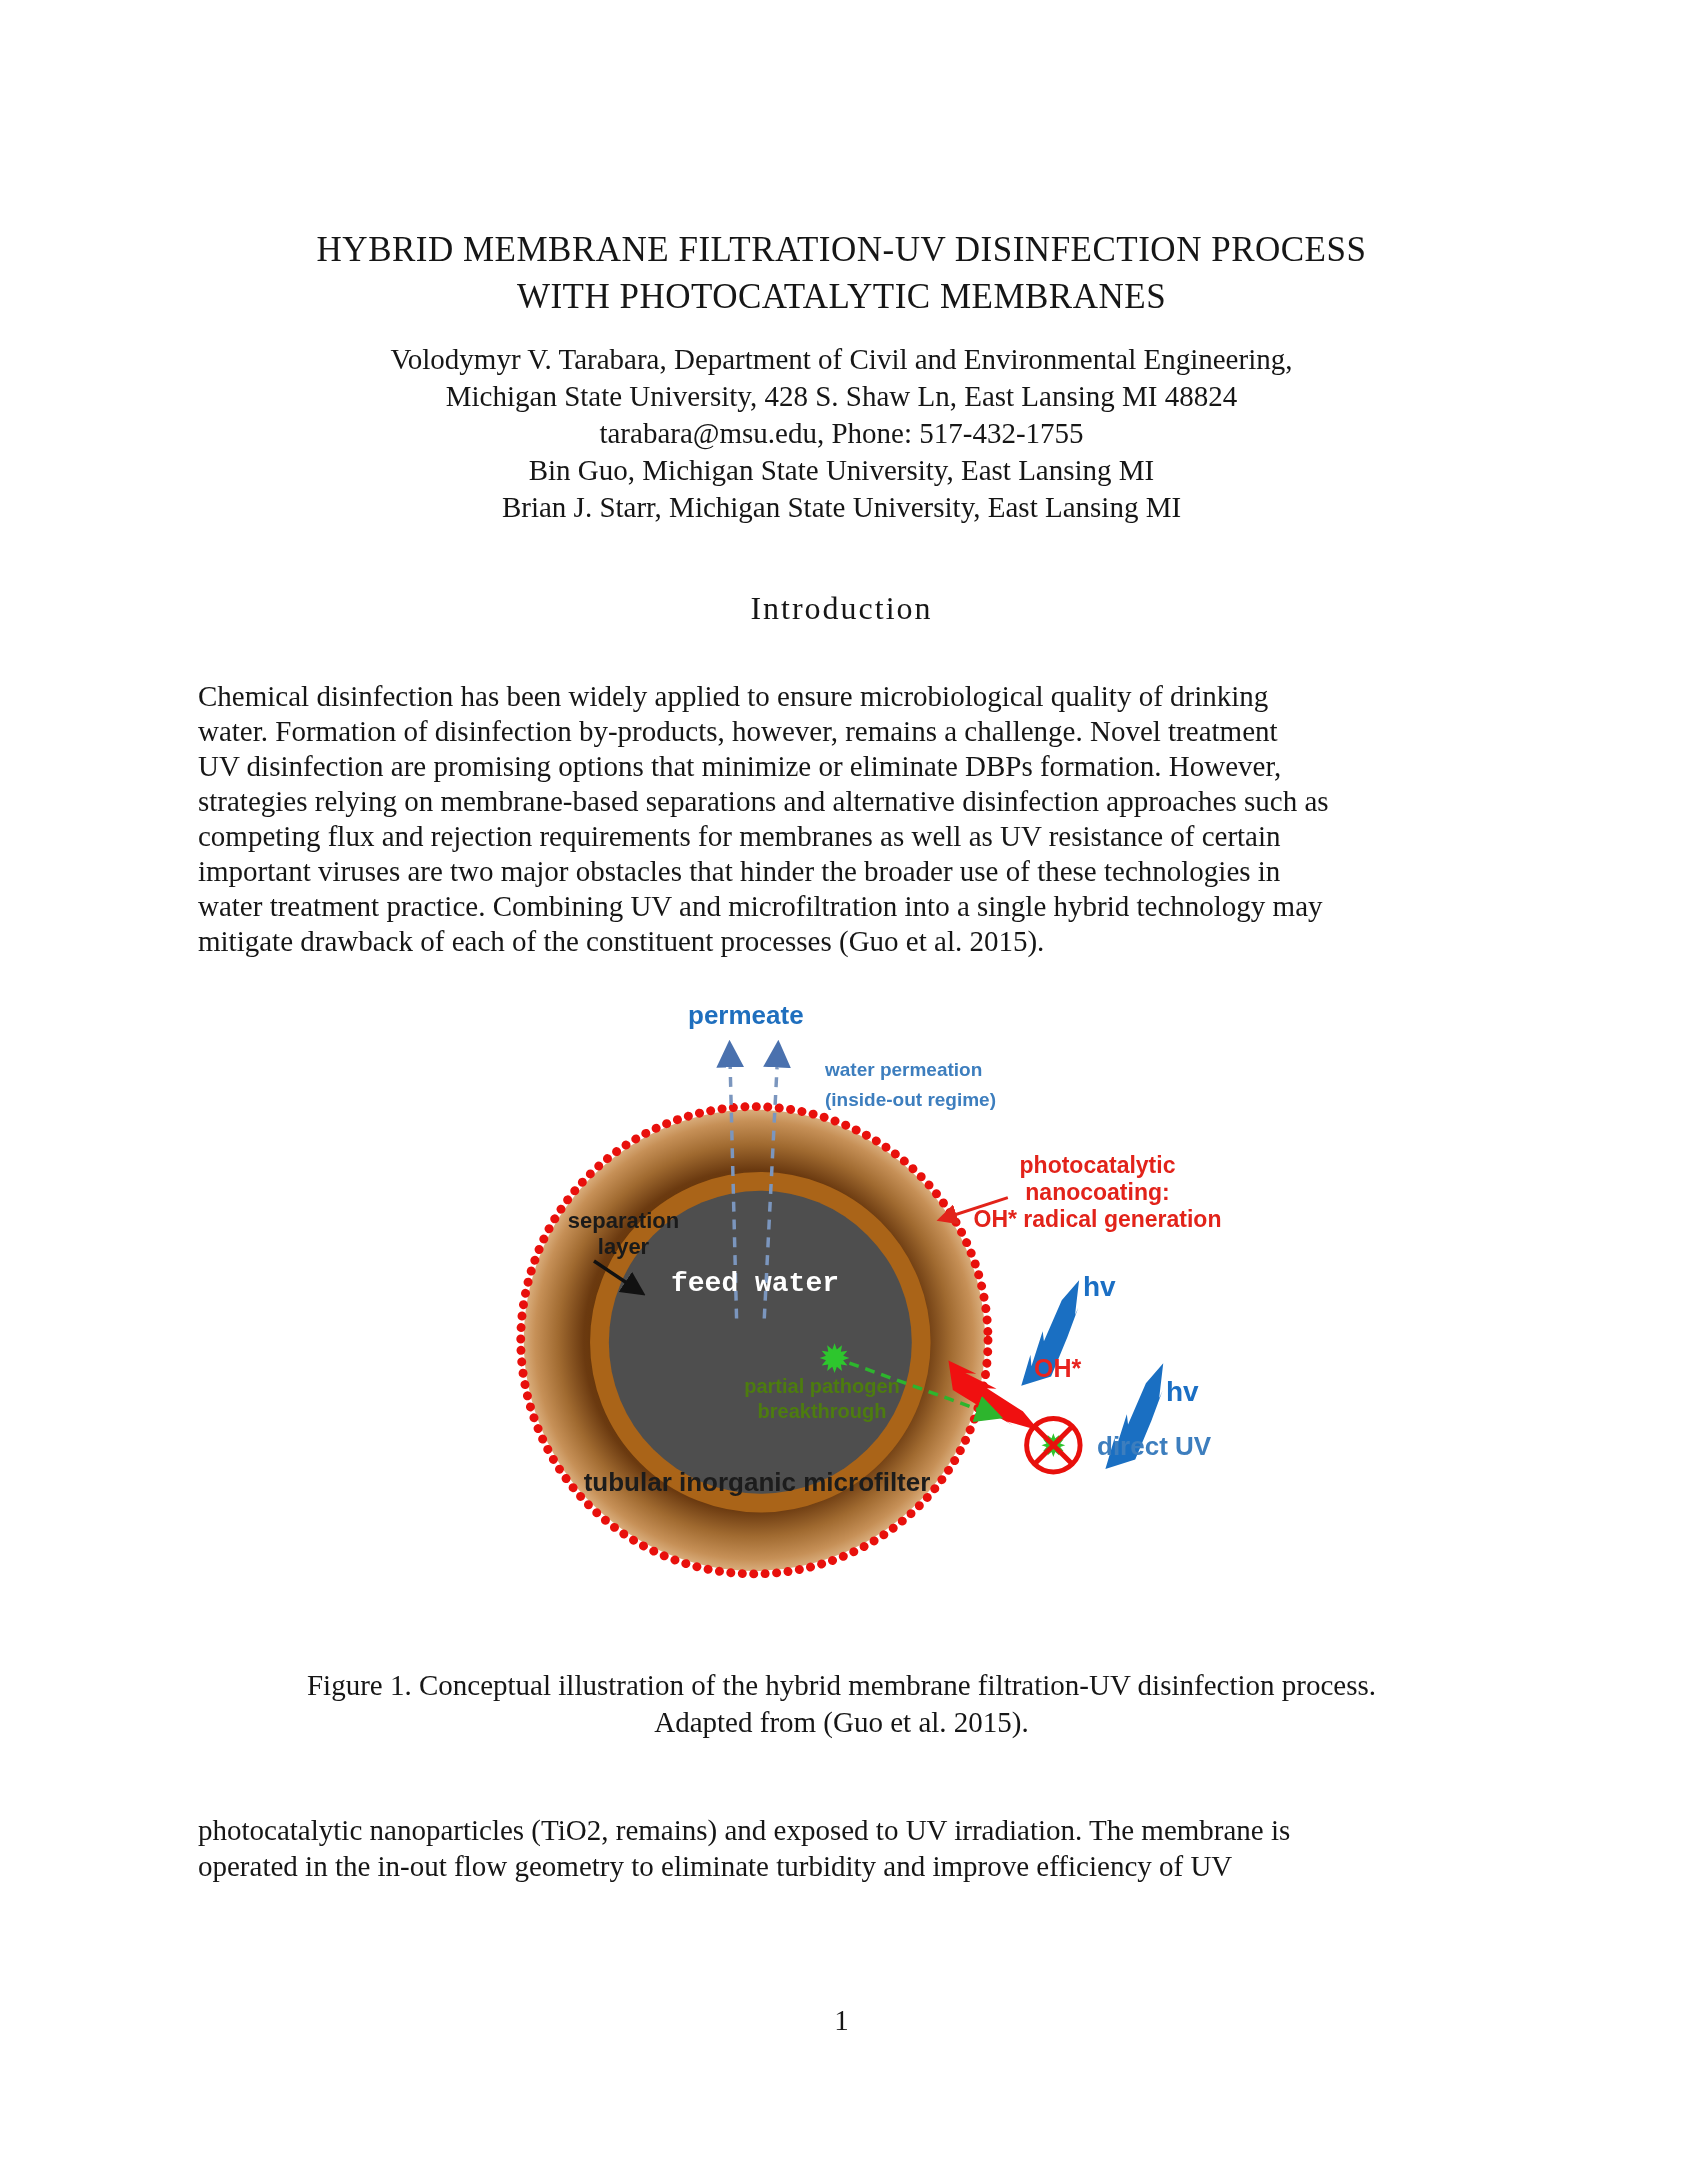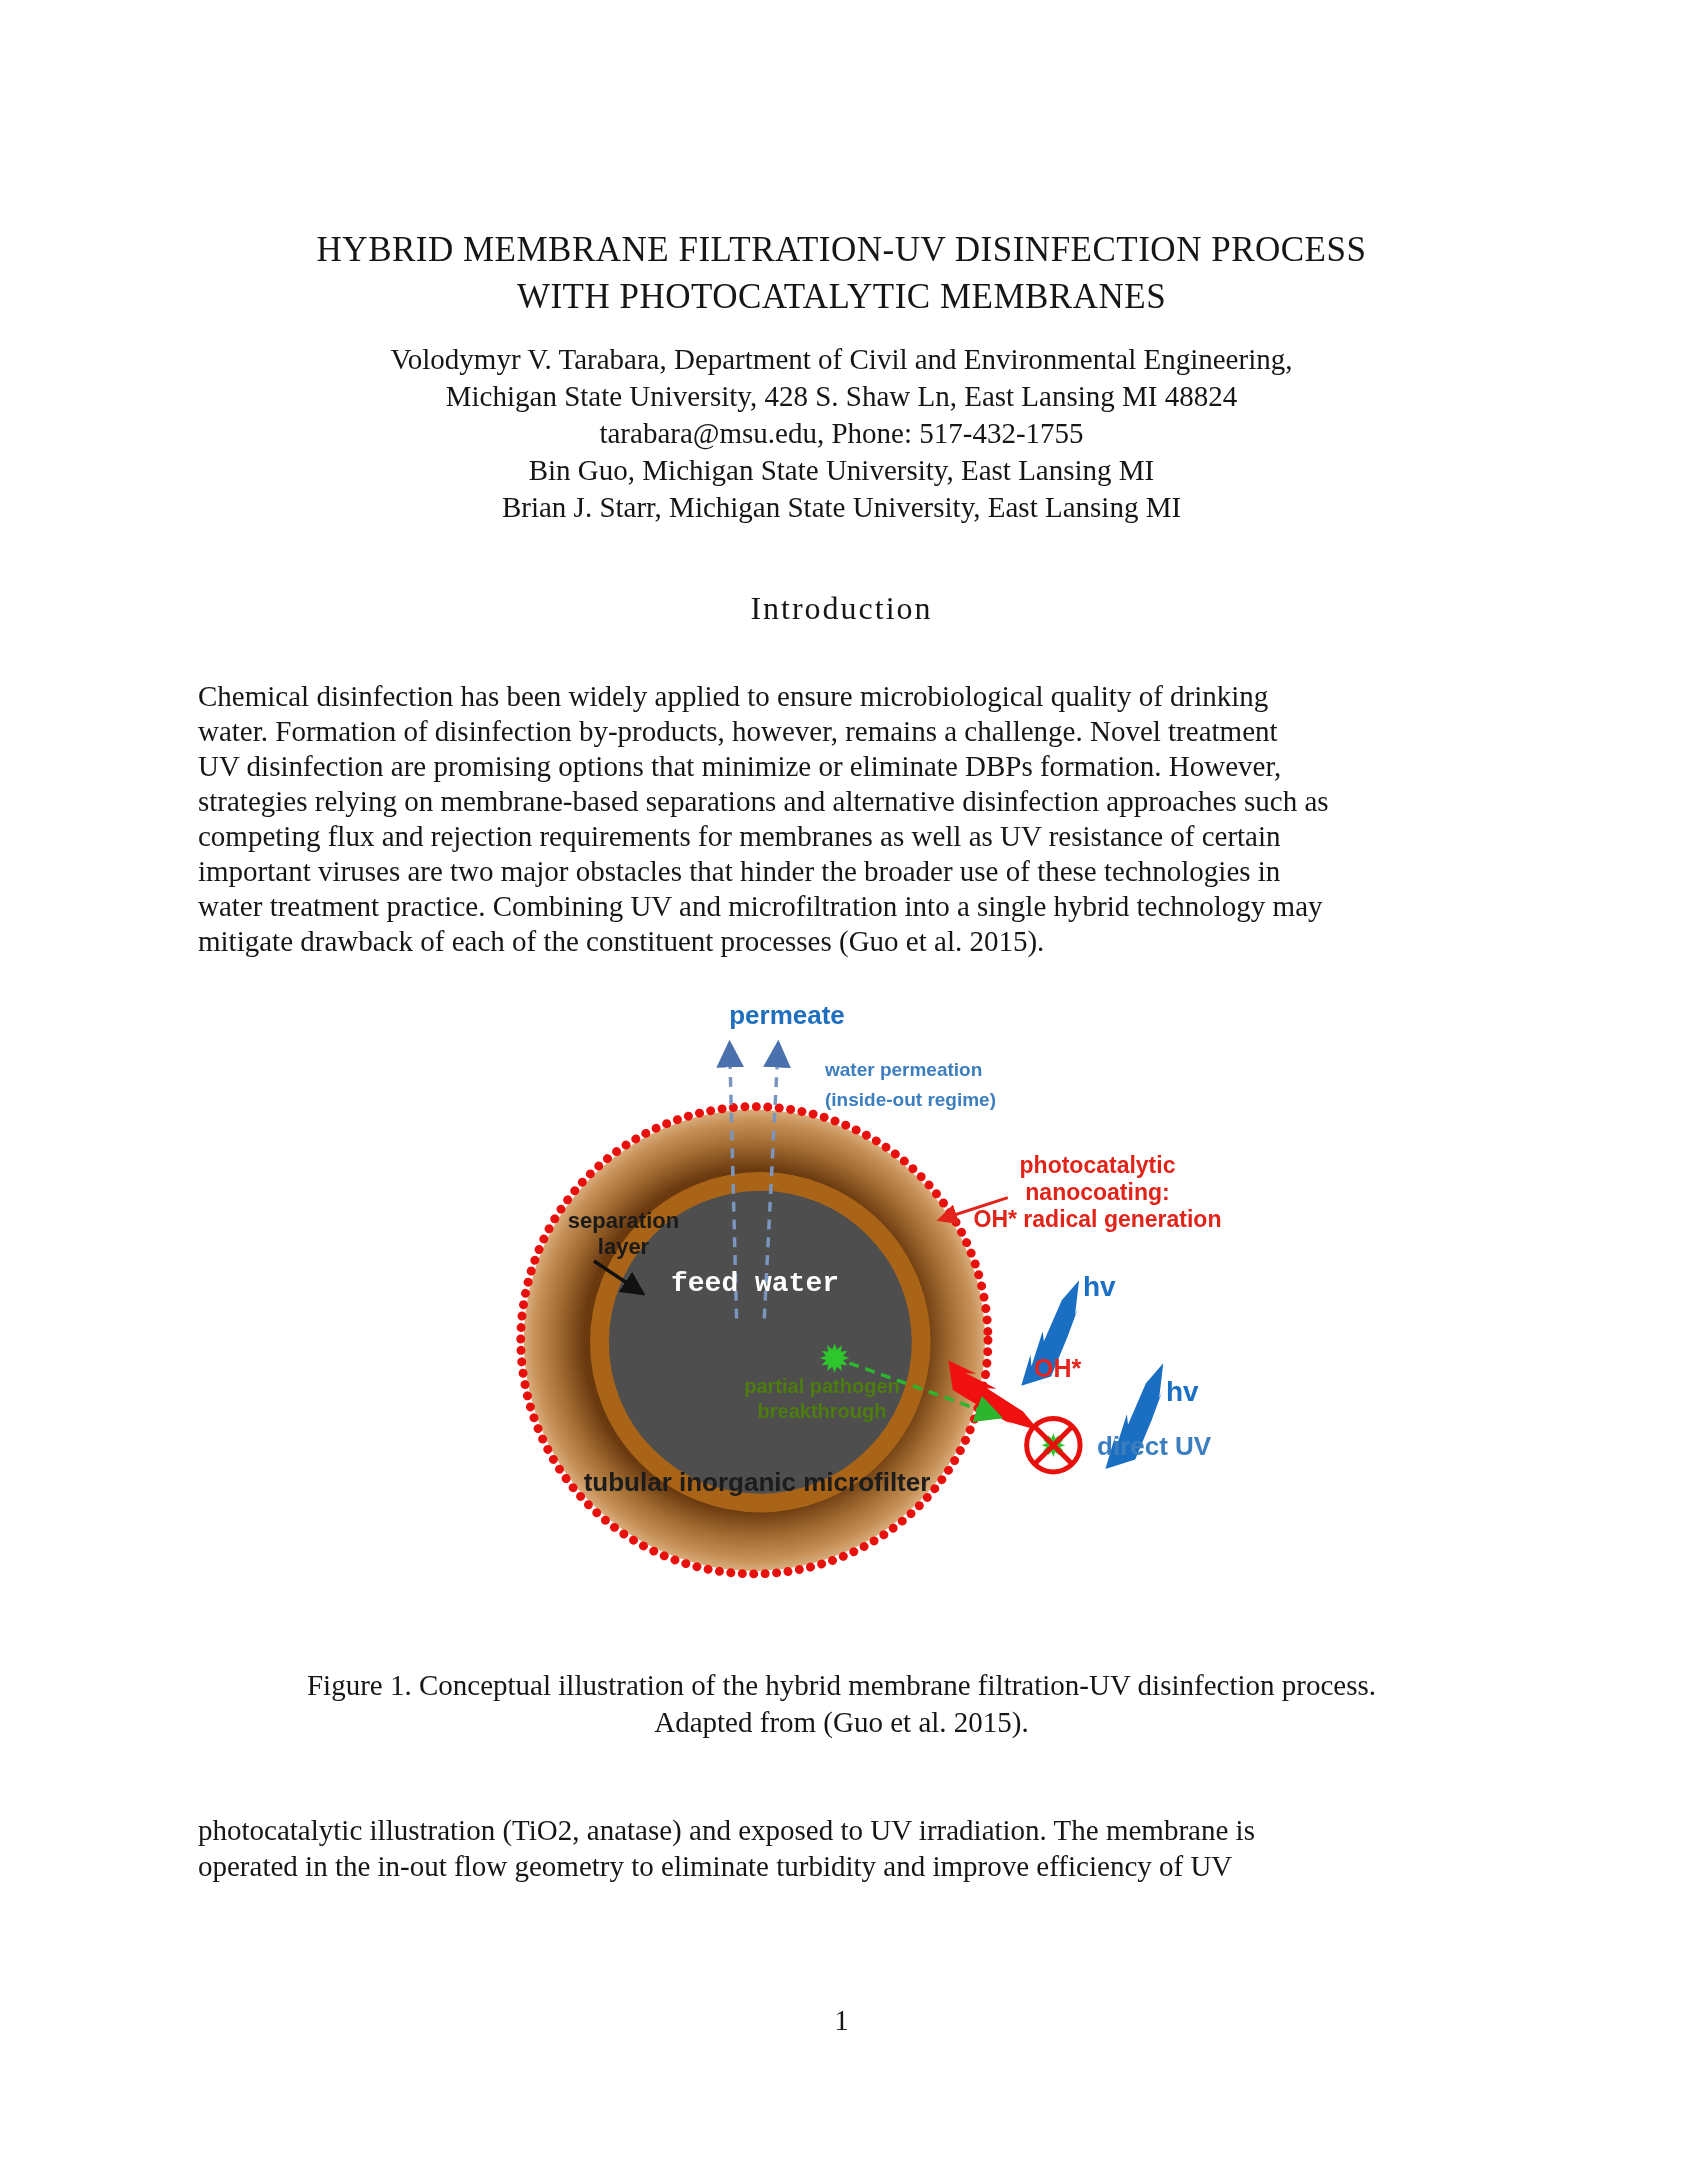--- a/index.html
+++ b/index.html
@@ -12,21 +12,21 @@
   .authors-block{position:absolute;top:341px;left:0;width:1683px;font-size:29px;line-height:37px;}
   .heading{position:absolute;top:590px;left:0;width:1683px;font-size:32px;letter-spacing:2px;}
   .para1{position:absolute;top:679px;left:198px;width:1297px;font-size:29px;line-height:35px;}
   .para2{position:absolute;top:1812px;left:198px;width:1297px;font-size:29px;line-height:36px;}
   .caption-block{position:absolute;top:1667px;left:0;width:1683px;font-size:29px;line-height:37px;}
   .pagenum{position:absolute;top:2004px;left:0;width:1683px;font-size:29px;}
 
   .figure{position:absolute;top:970px;left:0;width:1683px;height:693px;}
   .figure svg{position:absolute;top:0;left:0;}
   .fig-label{position:absolute;font-family:"Liberation Sans", sans-serif;font-weight:bold;white-space:nowrap;}
-  .lbl-permeate{left:688px;top:30px;width:198px;text-align:center;font-size:26px;color:#1f6fbe;}
+  .lbl-permeate{left:688px;top:30px;width:198px;font-size:26px;color:#1f6fbe;}
   .lbl-waterperm{left:825px;top:85px;font-size:19px;line-height:30px;color:#3d7ebe;font-weight:600;}
   .lbl-seplayer{left:552px;top:238px;width:143px;text-align:center;font-size:22px;line-height:26px;color:#1a1a1a;}
   .lbl-feedwater{left:656px;top:298px;width:198px;text-align:center;font-size:28px;color:#ffffff;font-family:Liberation Mono, monospace;}
   .lbl-nano{left:963px;top:182px;width:269px;text-align:center;font-size:23px;line-height:27px;color:#e2231a;}
   .lbl-hv1{left:1083px;top:301px;font-size:28px;color:#1b6fc4;}
   .lbl-oh{left:1034px;top:384px;font-size:25px;color:#e8231e;}
   .lbl-hv2{left:1166px;top:406px;font-size:28px;color:#1b6fc4;}
   .lbl-directuv{left:1097px;top:461px;font-size:26px;color:#3d7ebe;font-weight:600;}
   .lbl-pathogen{left:733px;top:404px;width:178px;text-align:center;font-size:20px;line-height:25px;color:#4d7c0f;}
   .lbl-microfilter{left:557px;top:497px;width:400px;text-align:center;font-size:26px;color:#1c1c1c;}
@@ -158,20 +158,20 @@
     </div>
     <div class="fig-label lbl-microfilter">tubular inorganic microfilter</div>
   </div>
 
   <div class="caption-block center">
     <div>Figure 1. Conceptual illustration of the hybrid membrane filtration-UV disinfection process.</div>
     <div>Adapted from (Guo et al. 2015).</div>
   </div>
 
   <div class="para2">
-    <div>photocatalytic illustration (TiO2, anatase) and exposed to UV irradiation. The membrane is</div>
+    <div>photocatalytic nanoparticles (TiO2, remains) and exposed to UV irradiation. The membrane is</div>
     <div>operated in the in-out flow geometry to eliminate turbidity and improve efficiency of UV</div>
   </div>
 
   <div class="pagenum center">1</div>
 
 </div>
 
 
 </body></html>

